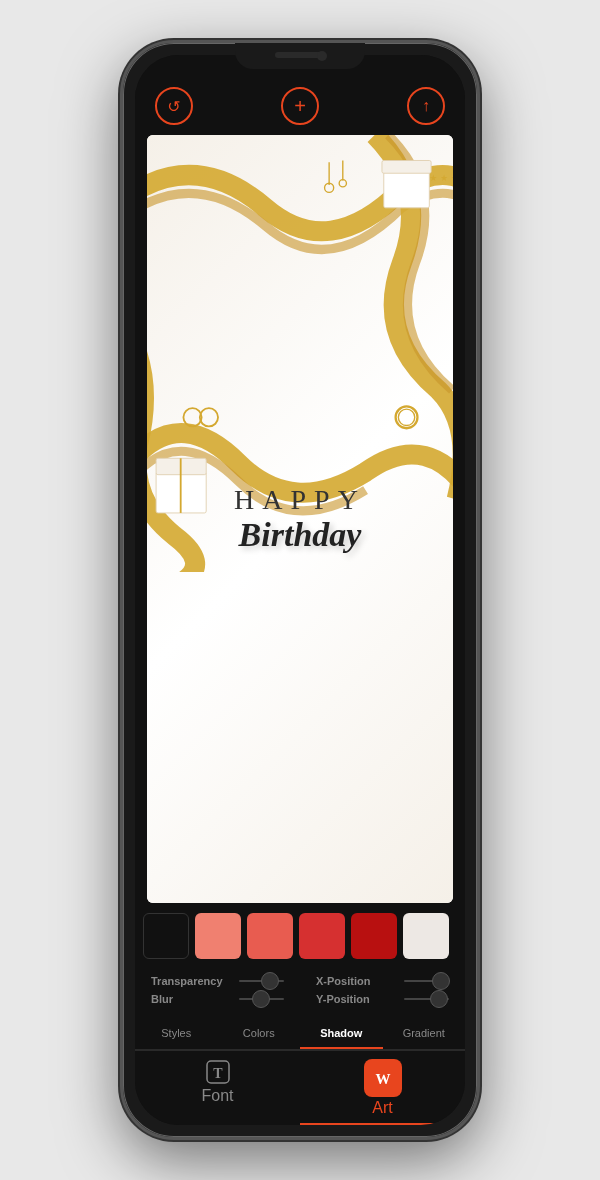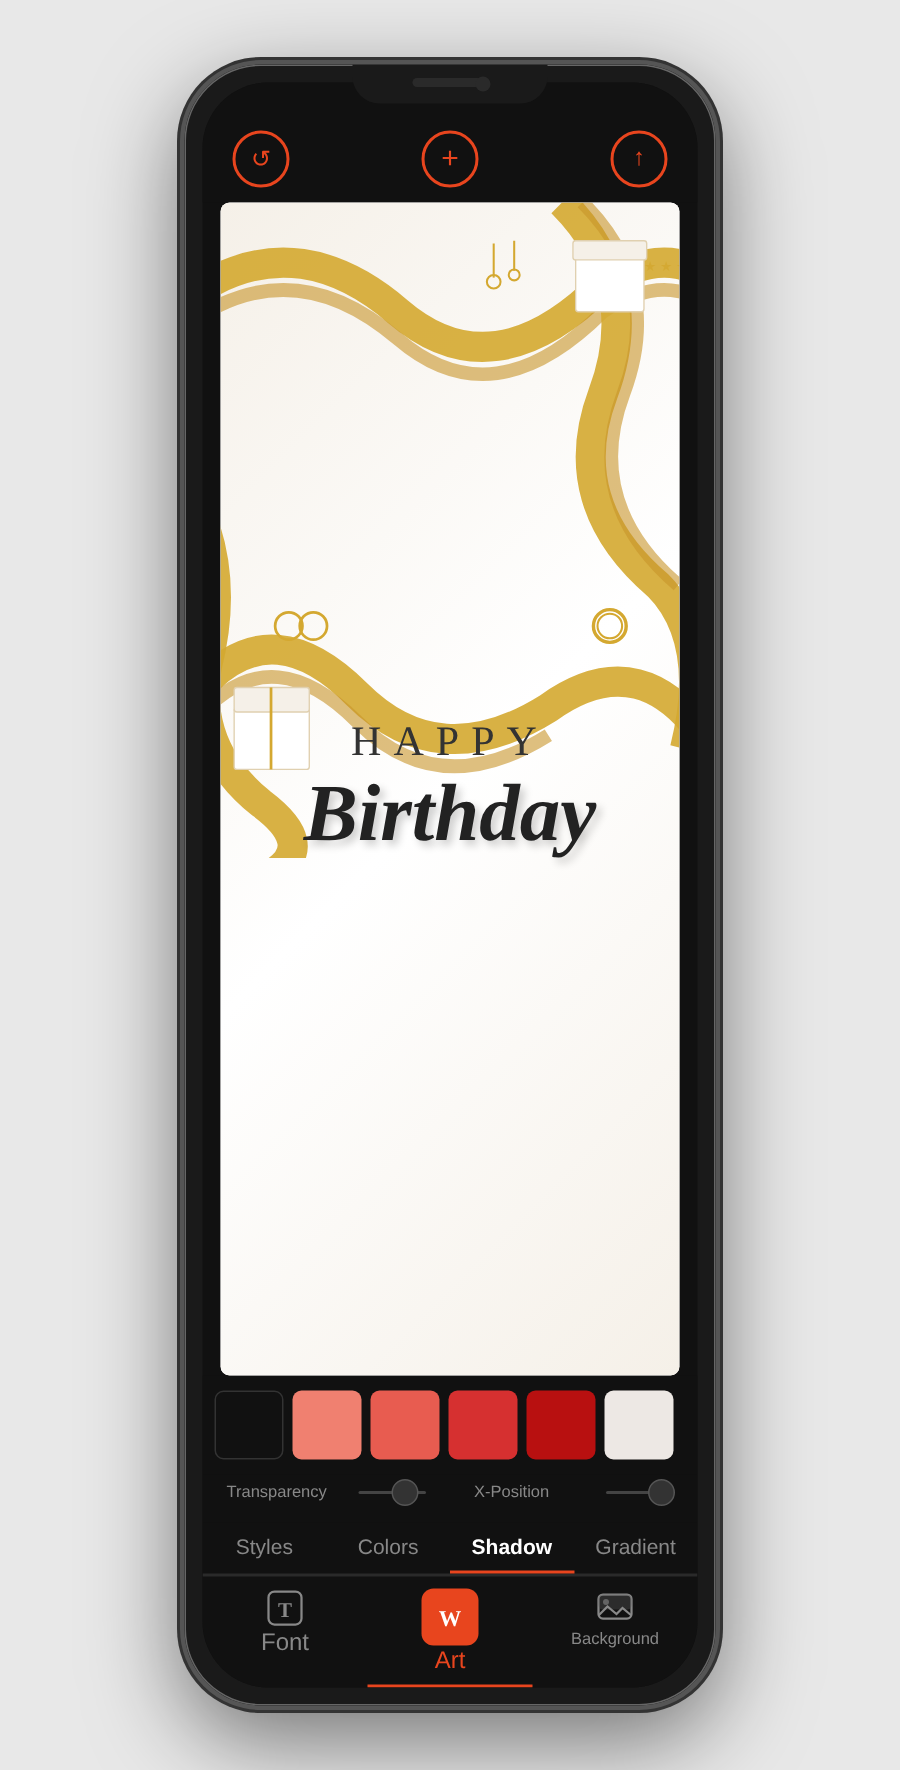--- a/index.html
+++ b/index.html
@@ -128,21 +128,21 @@
     .happy-text {
       font-size: 28px;
       font-weight: 400;
       letter-spacing: 8px;
       color: #333;
       font-family: 'Georgia', serif;
       text-transform: uppercase;
       text-align: center;
     }
     .birthday-text {
-      font-size: 54px;
+      font-size: 34px;
       font-weight: 700;
       color: #222;
       font-family: 'Georgia', cursive;
       font-style: italic;
       text-shadow: 3px 3px 6px rgba(0,0,0,0.2);
     }
     
     .swatches-row {
       display: flex;
       align-items: center;
@@ -161,20 +161,21 @@
     .swatch-salmon { background: #f08070; }
     .swatch-coral { background: #e85c50; }
     .swatch-red1 { background: #d63030; }
     .swatch-red2 { background: #b81010; }
     .swatch-light { background: #ede8e4; }
     .swatch-scroll { background: #ccc; width: 10px; height: 46px; border-radius: 3px; margin-left: 2px;}
     
     .sliders-area {
       padding: 6px 16px 8px;
       background: #111;
+      font-weight: bold;
     }
     .slider-row {
       display: flex;
       align-items: center;
       gap: 8px;
       margin-bottom: 6px;
     }
     .slider-label {
       color: #888;
       font-size: 11px;
@@ -224,21 +225,21 @@
     .subtabs-row {
       display: flex;
       background: #111;
       border-bottom: 1px solid #2a2a2a;
     }
     .subtab {
       flex: 1;
       text-align: center;
       padding: 8px 4px;
       color: #888;
-      font-size: 14px;
+      font-size: 11px;
       cursor: pointer;
     }
     .subtab.active {
       color: #fff;
       font-weight: 700;
       border-bottom: 2px solid #e8451e;
     }
     
     .nav-icon {
       width: 26px;
@@ -341,20 +342,31 @@
           <span class="slider-label">Transparency</span>
           <div class="slider-track">
             <div class="slider-thumb" style="left: 48%;"></div>
           </div>
           <span style="width:16px;"></span>
           <span class="slider-label">X-Position</span>
           <div class="slider-track">
             <div class="slider-thumb" style="left: 63%;"></div>
           </div>
         </div>
+        <div class="slider-row">
+          <span class="slider-label">Blur</span>
+          <div class="slider-track">
+            <div class="slider-thumb" style="left: 28%;"></div>
+          </div>
+          <span style="width:16px;"></span>
+          <span class="slider-label">Y-Position</span>
+          <div class="slider-track">
+            <div class="slider-thumb" style="left: 58%;"></div>
+          </div>
+        </div>
       </div>
 
       <div class="subtabs-row">
         <div class="subtab">
           <span>Styles</span>
         </div>
         <div class="subtab">
           <span>Colors</span>
         </div>
         <div class="subtab active">
@@ -380,27 +392,16 @@
         <div class="tab-item active">
           <div class="art-icon-bg">
             <svg width="22" height="22" viewBox="0 0 22 22" fill="none">
 
               <text x="11" y="17" text-anchor="middle" fill="white" font-size="15" font-weight="bold" font-family="serif">W</text>
             </svg>
           </div>
           <span style="font-size:16px; color:#e8451e;">Art</span>
         </div>
 
-        <div class="tab-item">
-          <div class="nav-icon">
-            <svg width="26" height="26" viewBox="0 0 26 26" fill="none">
-              <rect x="2" y="4" width="22" height="16" rx="3" stroke="#888" stroke-width="1.5" fill="none"></rect>
-              <rect x="2" y="4" width="22" height="10" rx="3" fill="#555" opacity="0.4"></rect>
-              <circle cx="7" cy="9" r="2" fill="#888" opacity="0.6"></circle>
-              <path d="M2 18 L8 12 L14 17 L18 13 L24 18" stroke="#888" stroke-width="1.5" fill="none"></path>
-            </svg>
-          </div>
-          <span style="font-size:11px; color:#888;">Background</span>
-        </div>
       </div>
     </div>
   </div>
 </div>
 
 </body></html>

